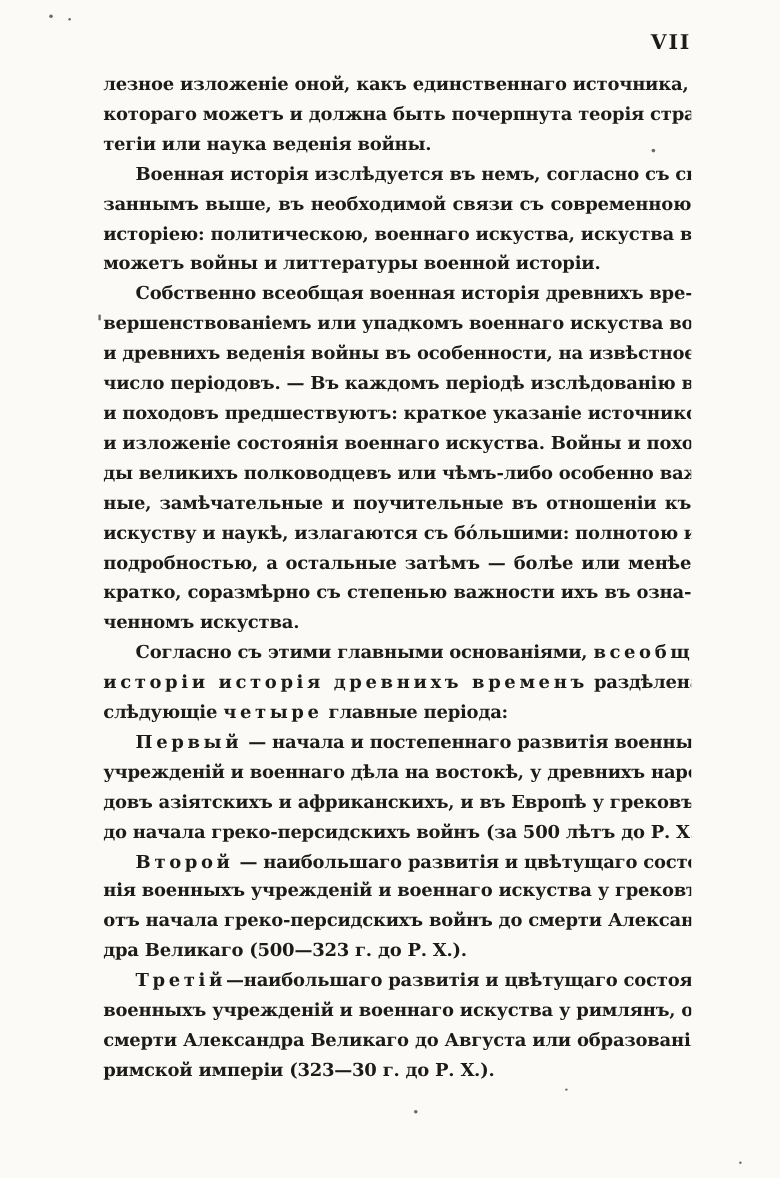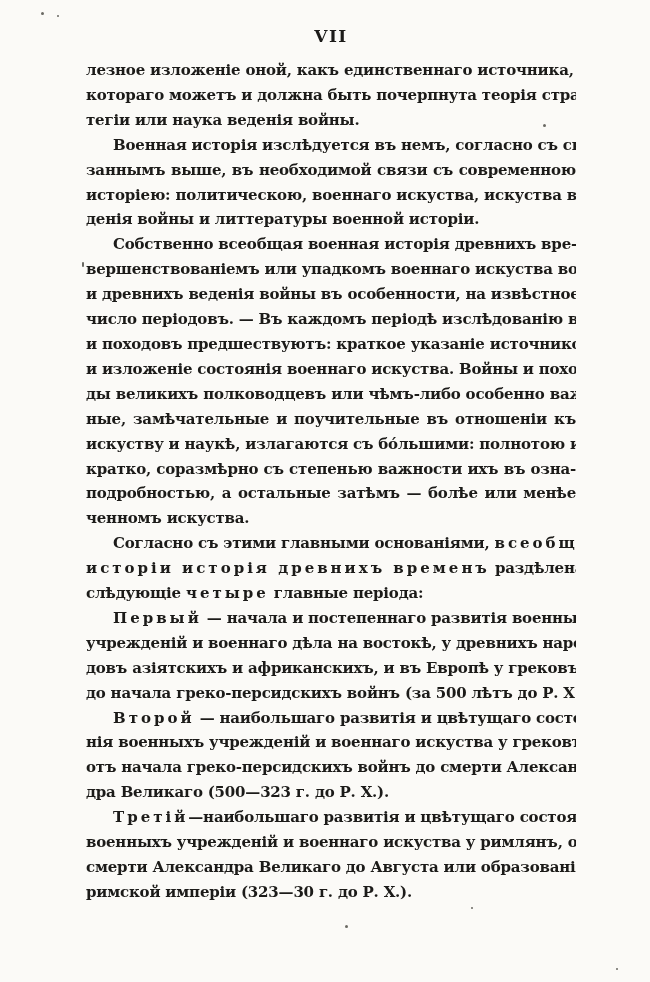--- a/index.html
+++ b/index.html
@@ -13,21 +13,21 @@
   }
   .page {
     position: absolute;
     top: 0; left: 0;
     width: 650px; height: 982px;
   }
   .page-number {
     position: absolute;
     top: 26px; left: 86px;
     width: 490px;
-    text-align: center;
+    text-align: right;
     font-size: 17px;
     font-weight: bold;
     letter-spacing: 1.5px;
   }
   .text-block {
     position: absolute;
     top: 58px; left: 86px;
     width: 490px;
   }
   .line {
@@ -64,32 +64,32 @@
 <div class="page">
   <div class="page-number">VII</div>
 
   <div class="text-block" id="text-block">
       <div class="line"><span>лезное изложеніе оной, какъ единственнаго источника, изъ</span></div>
       <div class="line"><span>котораго можетъ и должна быть почерпнута теорія стра-</span></div>
       <div class="line last"><span>тегіи или наука веденія войны.</span></div>
       <div class="line indent"><span>Военная исторія изслѣдуется въ немъ, согласно съ ска-</span></div>
       <div class="line"><span>заннымъ выше, въ необходимой связи съ современною</span></div>
       <div class="line"><span>исторіею: политическою, военнаго искуства, искуства ве-</span></div>
-      <div class="line last"><span>денія войны и литтературы военной исторіи.</span></div>
+      <div class="line last"><span>можетъ войны и литтературы военной исторіи.</span></div>
       <div class="line indent"><span>Собственно всеобщая военная исторія древнихъ вре-</span></div>
       <div class="line"><span>вершенствованіемъ или упадкомъ военнаго искуства вообще</span></div>
       <div class="line"><span>и древнихъ веденія войны въ особенности, на извѣстное</span></div>
       <div class="line"><span>число періодовъ. — Въ каждомъ періодѣ изслѣдованію войнъ</span></div>
       <div class="line"><span>и походовъ предшествуютъ: краткое указаніе источниковъ</span></div>
       <div class="line"><span>и изложеніе состоянія военнаго искуства. Войны и похо-</span></div>
       <div class="line"><span>ды великихъ полководцевъ или чѣмъ-либо особенно важ-</span></div>
       <div class="line"><span>ные, замѣчательные и поучительные въ отношеніи къ</span></div>
       <div class="line"><span>искуству и наукѣ, излагаются съ бо́льшими: полнотою и</span></div>
+      <div class="line"><span>подробностью, а остальные затѣмъ — болѣе или менѣе</span></div>
       <div class="line"><span>кратко, соразмѣрно съ степенью важности ихъ въ озна-</span></div>
-      <div class="line"><span>подробностью, а остальные затѣмъ — болѣе или менѣе</span></div>
       <div class="line last"><span>ченномъ искуства.</span></div>
       <div class="line indent"><span>Согласно съ этими главными основаніями, </span><span class="sp">всеобщая</span></div>
       <div class="line"><span class="sp">исторіи исторія древнихъ временъ</span><span> раздѣлена на</span></div>
       <div class="line last"><span>слѣдующіе </span><span class="sp">четыре</span><span> главные періода:</span></div>
       <div class="line indent"><span class="sp">Первый</span><span> — начала и постепеннаго развитія военныхъ</span></div>
       <div class="line"><span>учрежденій и военнаго дѣла на востокѣ, у древнихъ наро-</span></div>
       <div class="line"><span>довъ азіятскихъ и африканскихъ, и въ Европѣ у грековъ,</span></div>
       <div class="line last"><span>до начала греко-персидскихъ войнъ (за 500 лѣтъ до Р. Х.).</span></div>
       <div class="line indent"><span class="sp">Второй</span><span> — наибольшаго развитія и цвѣтущаго состоя-</span></div>
       <div class="line"><span>нія военныхъ учрежденій и военнаго искуства у грековъ,</span></div>

